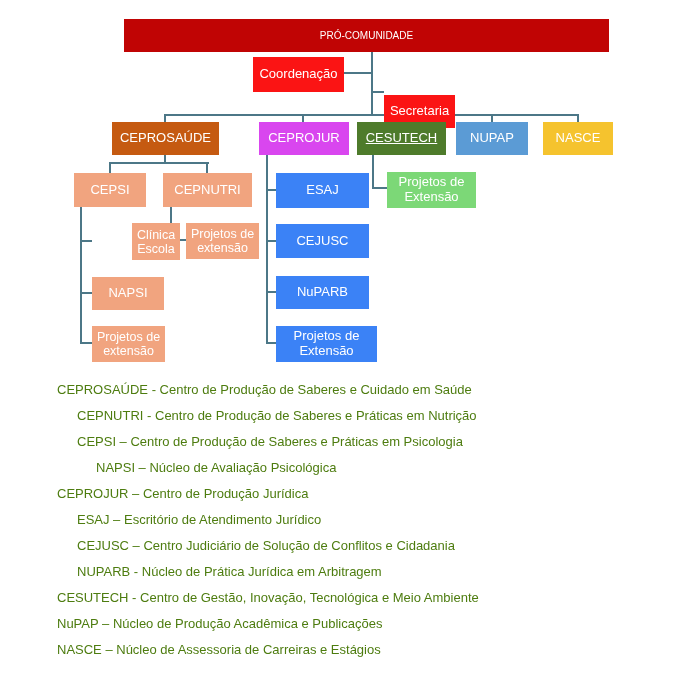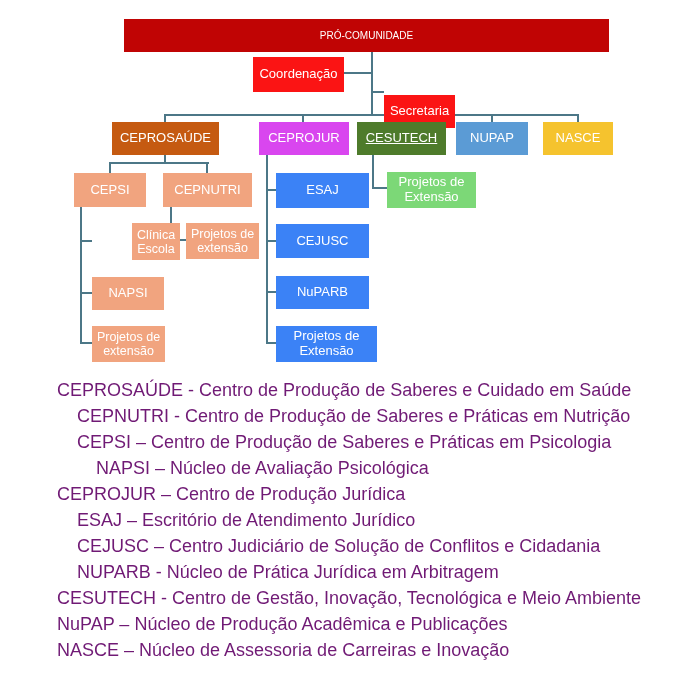--- a/index.html
+++ b/index.html
@@ -18,21 +18,21 @@
   .purple{background:#d946ef;}
   .green{background:#4e7b2b;text-decoration:underline;}
   .blue{background:#5b9bd5;}
   .yellow{background:#f5c32e;}
   .salmon{background:#f1a47f;}
   .orchid{background:#3b82f6;}
   .lgreen{background:#7cd877;}
   .small{font-size:12.5px;}
   .line{position:absolute;background:#4c7787;}
   .legend{position:absolute;left:0;top:377px;width:673px;}
-  .legend-line{height:26px;line-height:26px;font-size:18px;color:#701a75;white-space:nowrap;}
+  .legend-line{height:26px;line-height:26px;font-size:13px;color:#4d7c0f;white-space:nowrap;}
   .ind0{padding-left:57px;}
   .ind1{padding-left:77px;}
   .ind2{padding-left:96px;}
 </style>
 </head>
 <body>
 
 <div class="canvas">
 
   <div class="line" style="left:371px;top:52px;width:2px;height:63px;"></div>
@@ -90,16 +90,16 @@
     <div class="legend-line ind0">CEPROSAÚDE - Centro de Produção de Saberes e Cuidado em Saúde</div>
     <div class="legend-line ind1">CEPNUTRI - Centro de Produção de Saberes e Práticas em Nutrição</div>
     <div class="legend-line ind1">CEPSI – Centro de Produção de Saberes e Práticas em Psicologia</div>
     <div class="legend-line ind2">NAPSI – Núcleo de Avaliação Psicológica</div>
     <div class="legend-line ind0">CEPROJUR – Centro de Produção Jurídica</div>
     <div class="legend-line ind1">ESAJ – Escritório de Atendimento Jurídico</div>
     <div class="legend-line ind1">CEJUSC – Centro Judiciário de Solução de Conflitos e Cidadania</div>
     <div class="legend-line ind1">NUPARB - Núcleo de Prática Jurídica em Arbitragem</div>
     <div class="legend-line ind0">CESUTECH - Centro de Gestão, Inovação, Tecnológica e Meio Ambiente</div>
     <div class="legend-line ind0">NuPAP – Núcleo de Produção Acadêmica e Publicações</div>
-    <div class="legend-line ind0">NASCE – Núcleo de Assessoria de Carreiras e Inovação</div>
+    <div class="legend-line ind0">NASCE – Núcleo de Assessoria de Carreiras e Estágios</div>
   </div>
 
 </div>
 
 </body></html>

